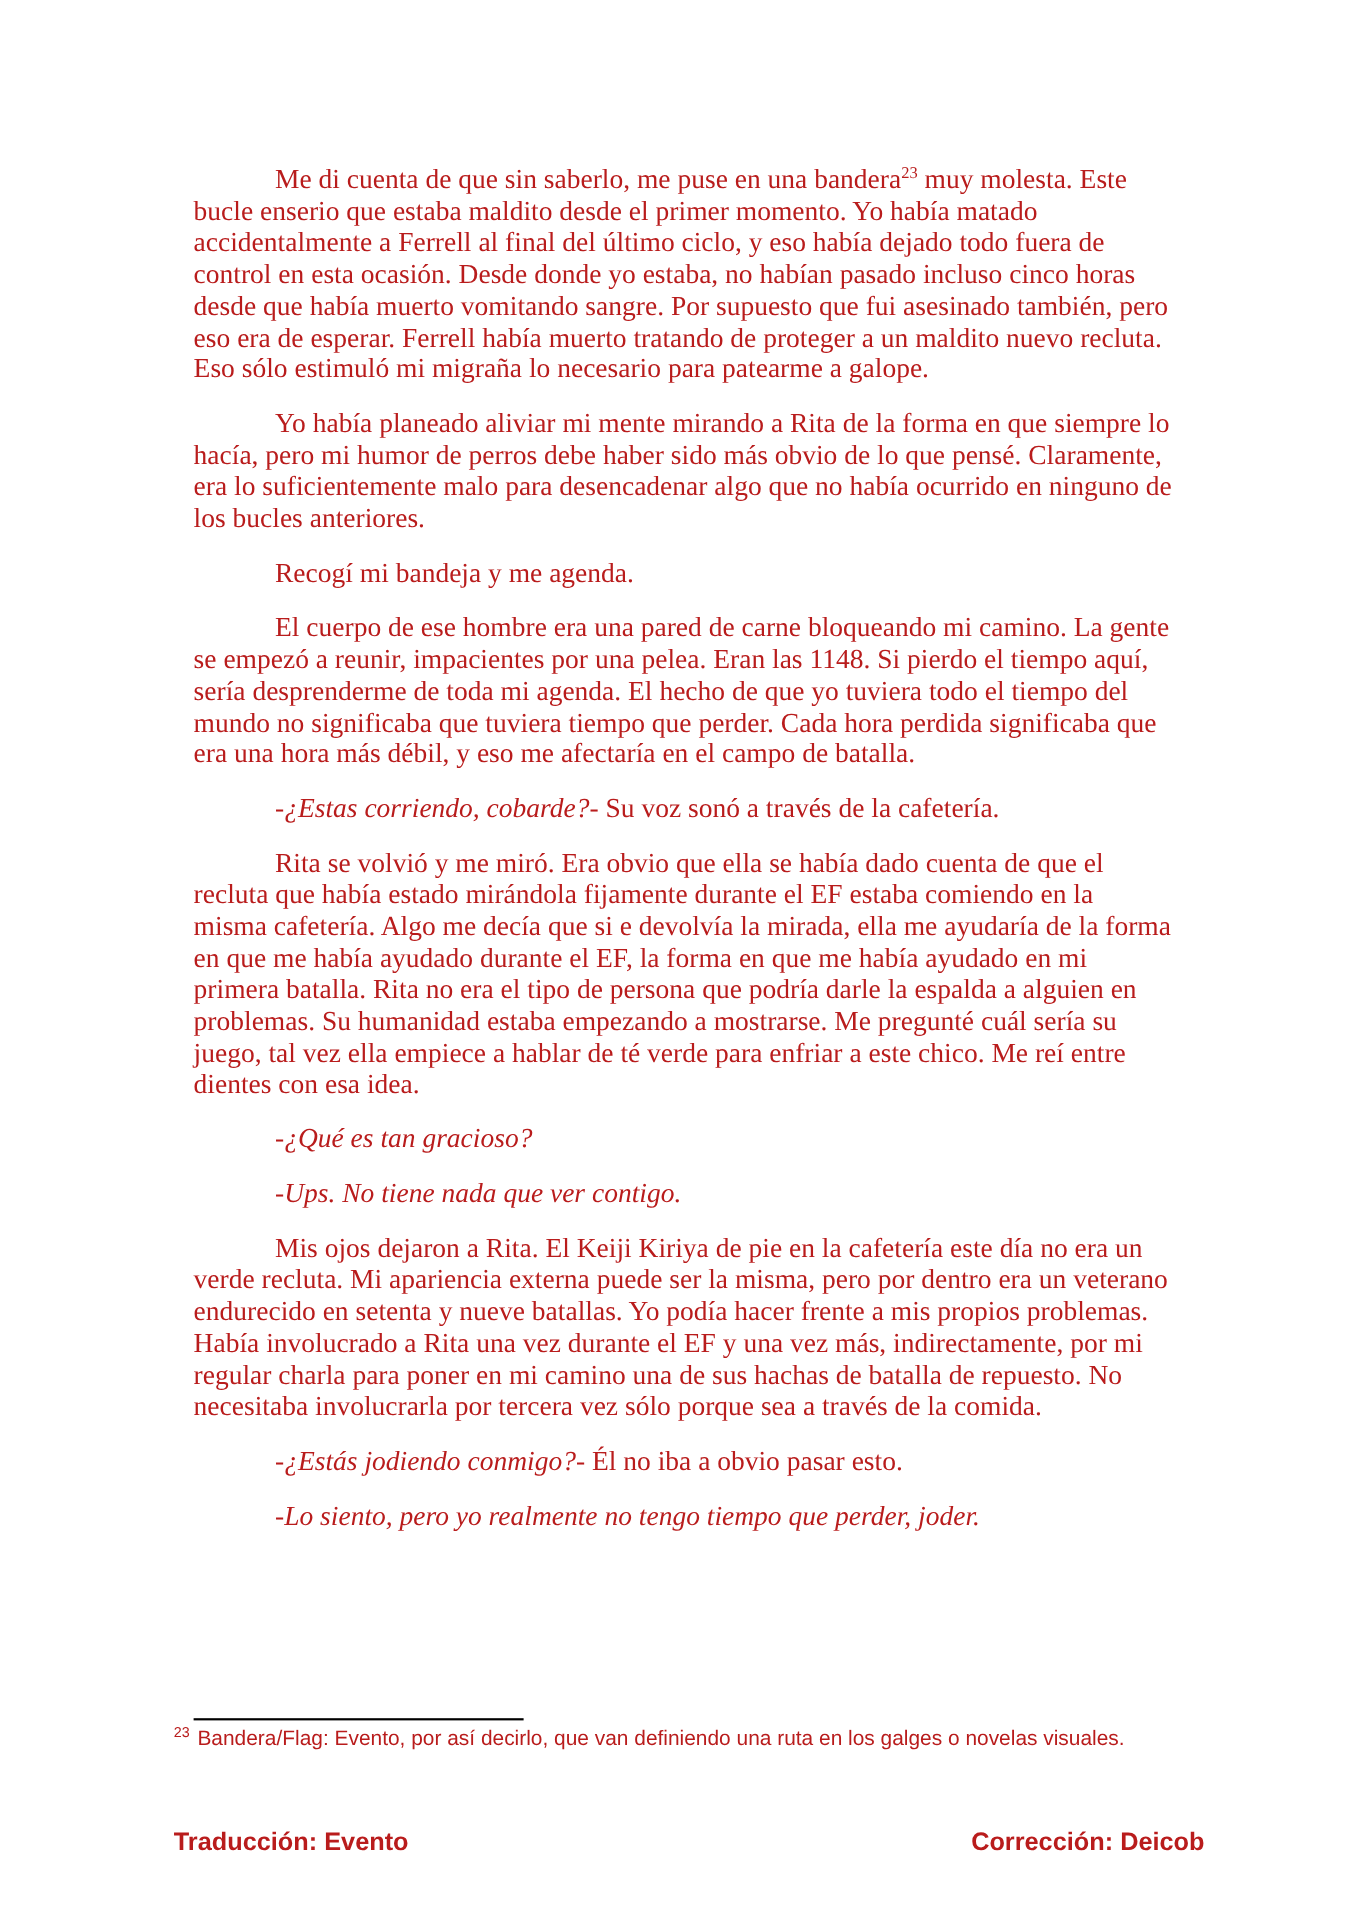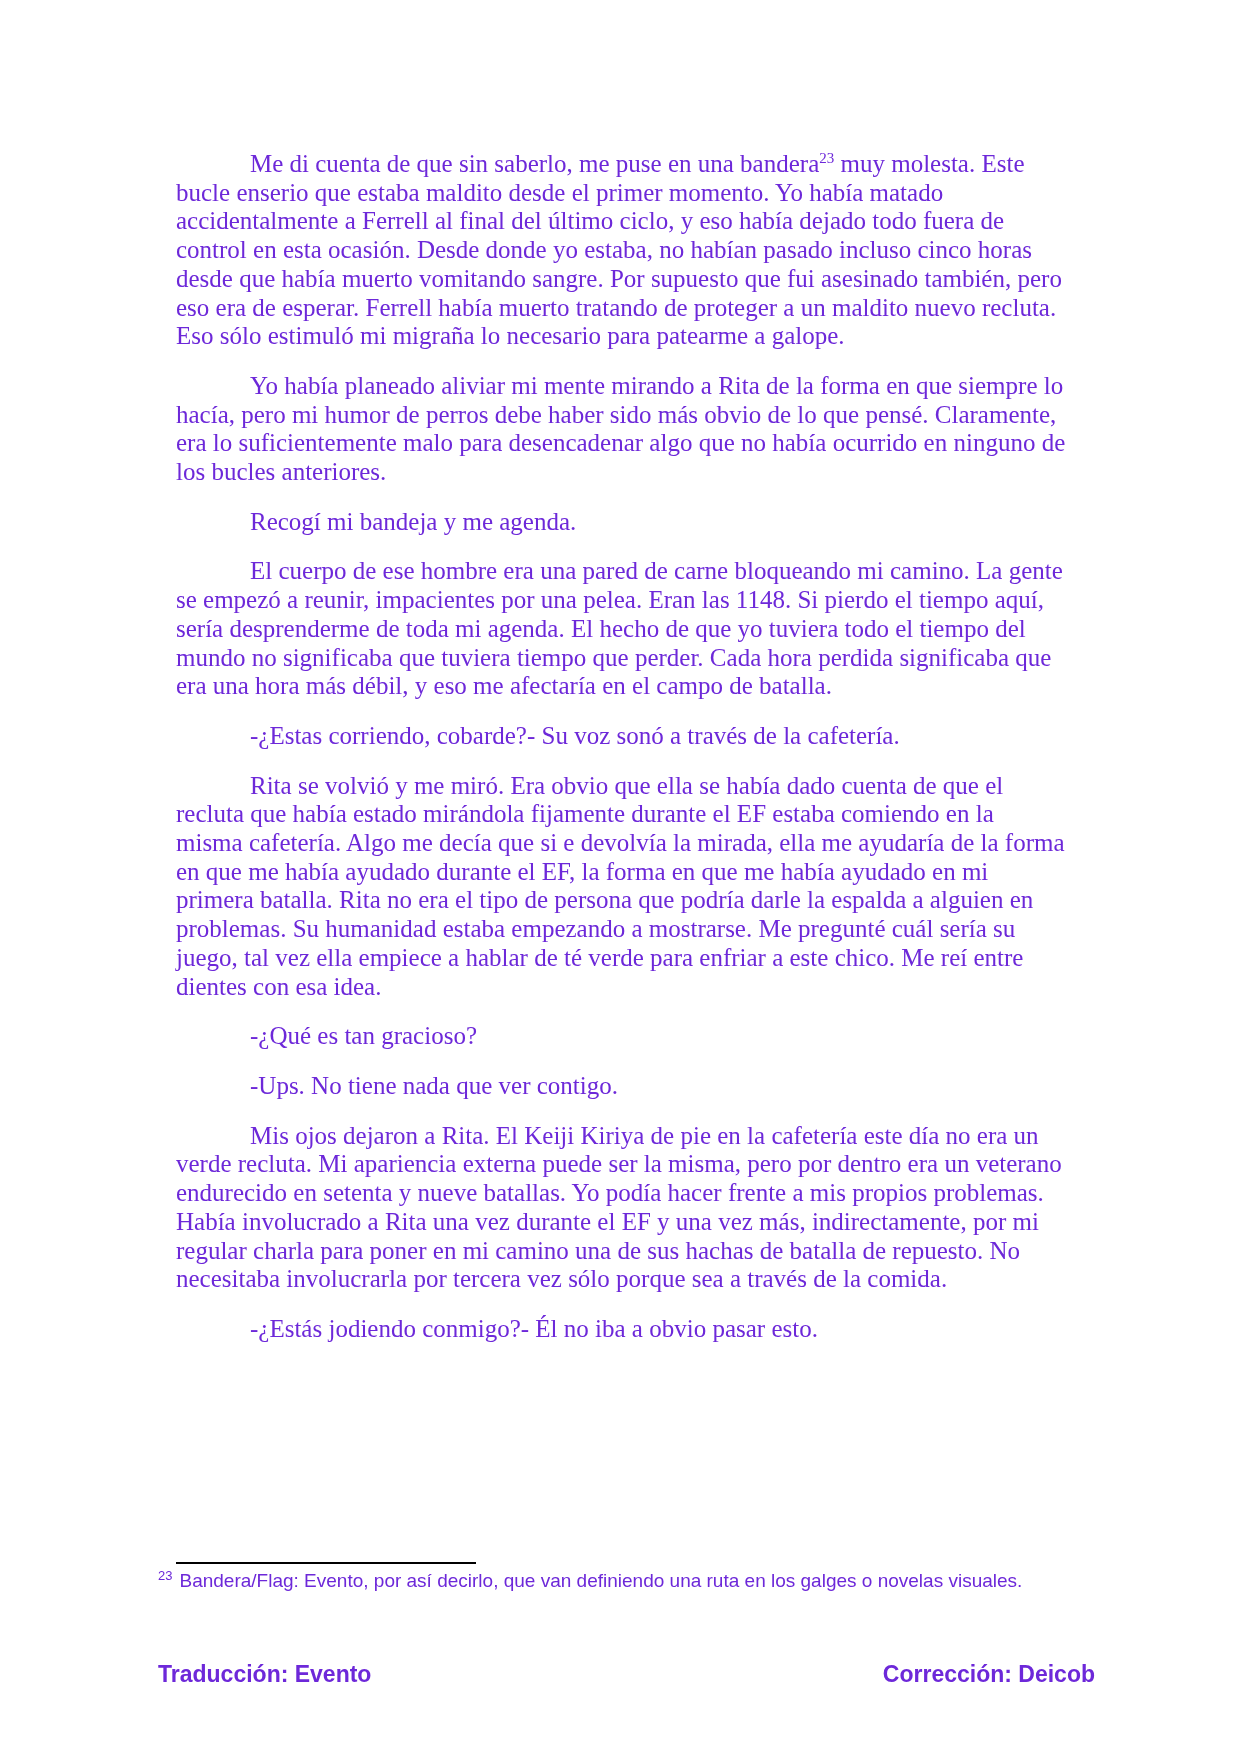--- a/index.html
+++ b/index.html
@@ -5,39 +5,40 @@
   html, body {
     margin: 0;
     padding: 0;
     background: #777;
   }
   .page {
     position: relative;
     width: 1241px;
     height: 1754px;
     background: #ffffff;
-    color: #6d28d9;
+    color: #b91c1c;
     margin: 0 auto;
     overflow: hidden;
   }
   .content {
     position: absolute;
     left: 176px;
     top: 150px;
     width: 890px;
     font-family: "Liberation Serif", "DejaVu Serif", serif;
     font-size: 25px;
     line-height: 28.7px;
     text-align: left;
   }
   .content p.para {
     margin: 0 0 21px 0;
     text-indent: 74px;
   }
   .content .seg-italic {
+    font-style: italic;
   }
   .content sup.footnote-ref {
     font-size: 15px;
     line-height: 0;
     vertical-align: super;
   }
   .footnote-area {
     position: absolute;
     left: 158px;
     top: 1562px;
@@ -83,20 +84,21 @@
       <p class="para"><span class="seg-normal">Me di cuenta de que sin saberlo, me puse en una bandera</span><sup class="footnote-ref">23</sup><span class="seg-normal"> muy molesta. Este bucle enserio que estaba maldito desde el primer momento. Yo había matado accidentalmente a Ferrell al final del último ciclo, y eso había dejado todo fuera de control en esta ocasión. Desde donde yo estaba, no habían pasado incluso cinco horas desde que había muerto vomitando sangre. Por supuesto que fui asesinado también, pero eso era de esperar. Ferrell había muerto tratando de proteger a un maldito nuevo recluta. Eso sólo estimuló mi migraña lo necesario para patearme a galope.</span></p>
       <p class="para"><span class="seg-normal">Yo había planeado aliviar mi mente mirando a Rita de la forma en que siempre lo hacía, pero mi humor de perros debe haber sido más obvio de lo que pensé. Claramente, era lo suficientemente malo para desencadenar algo que no había ocurrido en ninguno de los bucles anteriores.</span></p>
       <p class="para"><span class="seg-normal">Recogí mi bandeja y me agenda.</span></p>
       <p class="para"><span class="seg-normal">El cuerpo de ese hombre era una pared de carne bloqueando mi camino. La gente se empezó a reunir, impacientes por una pelea. Eran las 1148. Si pierdo el tiempo aquí, sería desprenderme de toda mi agenda. El hecho de que yo tuviera todo el tiempo del mundo no significaba que tuviera tiempo que perder. Cada hora perdida significaba que era una hora más débil, y eso me afectaría en el campo de batalla.</span></p>
       <p class="para"><span class="seg-italic">-¿Estas corriendo, cobarde?-</span><span class="seg-normal"> Su voz sonó a través de la cafetería.</span></p>
       <p class="para"><span class="seg-normal">Rita se volvió y me miró. Era obvio que ella se había dado cuenta de que el recluta que había estado mirándola fijamente durante el EF estaba comiendo en la misma cafetería. Algo me decía que si e devolvía la mirada, ella me ayudaría de la forma en que me había ayudado durante el EF, la forma en que me había ayudado en mi primera batalla. Rita no era el tipo de persona que podría darle la espalda a alguien en problemas. Su humanidad estaba empezando a mostrarse. Me pregunté cuál sería su juego, tal vez ella empiece a hablar de té verde para enfriar a este chico. Me reí entre dientes con esa idea.</span></p>
       <p class="para"><span class="seg-italic">-¿Qué es tan gracioso?</span></p>
       <p class="para"><span class="seg-italic">-Ups. No tiene nada que ver contigo.</span></p>
       <p class="para"><span class="seg-normal">Mis ojos dejaron a Rita. El Keiji Kiriya de pie en la cafetería este día no era un verde recluta. Mi apariencia externa puede ser la misma, pero por dentro era un veterano endurecido en setenta y nueve batallas. Yo podía hacer frente a mis propios problemas. Había involucrado a Rita una vez durante el EF y una vez más, indirectamente, por mi regular charla para poner en mi camino una de sus hachas de batalla de repuesto. No necesitaba involucrarla por tercera vez sólo porque sea a través de la comida.</span></p>
       <p class="para"><span class="seg-italic">-¿Estás jodiendo conmigo?-</span><span class="seg-normal"> Él no iba a obvio pasar esto.</span></p>
+      <p class="para"><span class="seg-italic">-Lo siento, pero yo realmente no tengo tiempo que perder, joder.</span></p>
     </div>
 
   <div class="footnote-area">
     <div class="footnote-sep"></div>
     <div class="footnote">
       <sup>23</sup><span>Bandera/Flag: Evento, por así decirlo, que van definiendo una ruta en los galges o novelas visuales.</span>
     </div>
   </div>
 
   <div class="page-footer">

